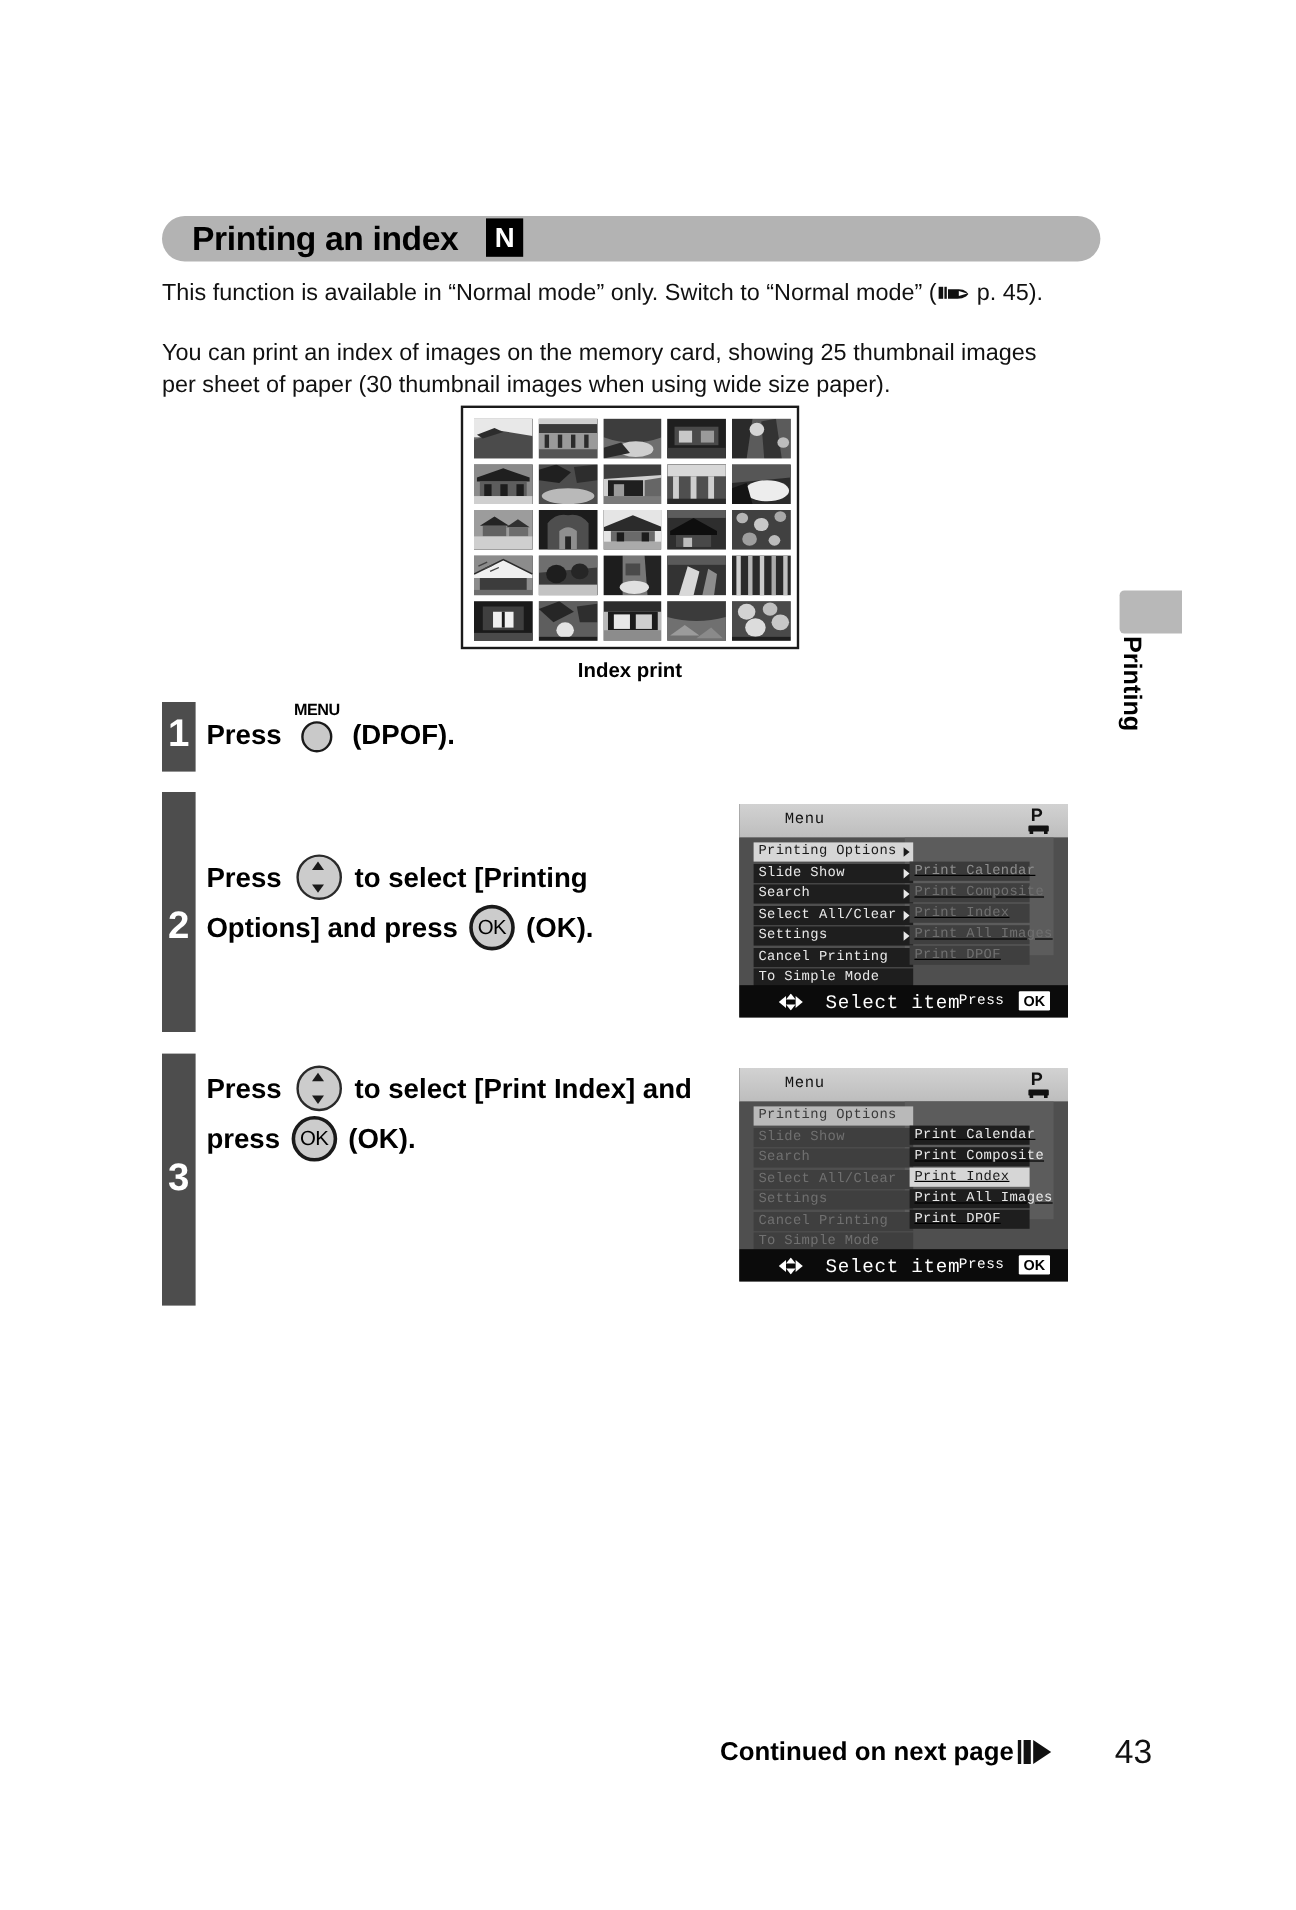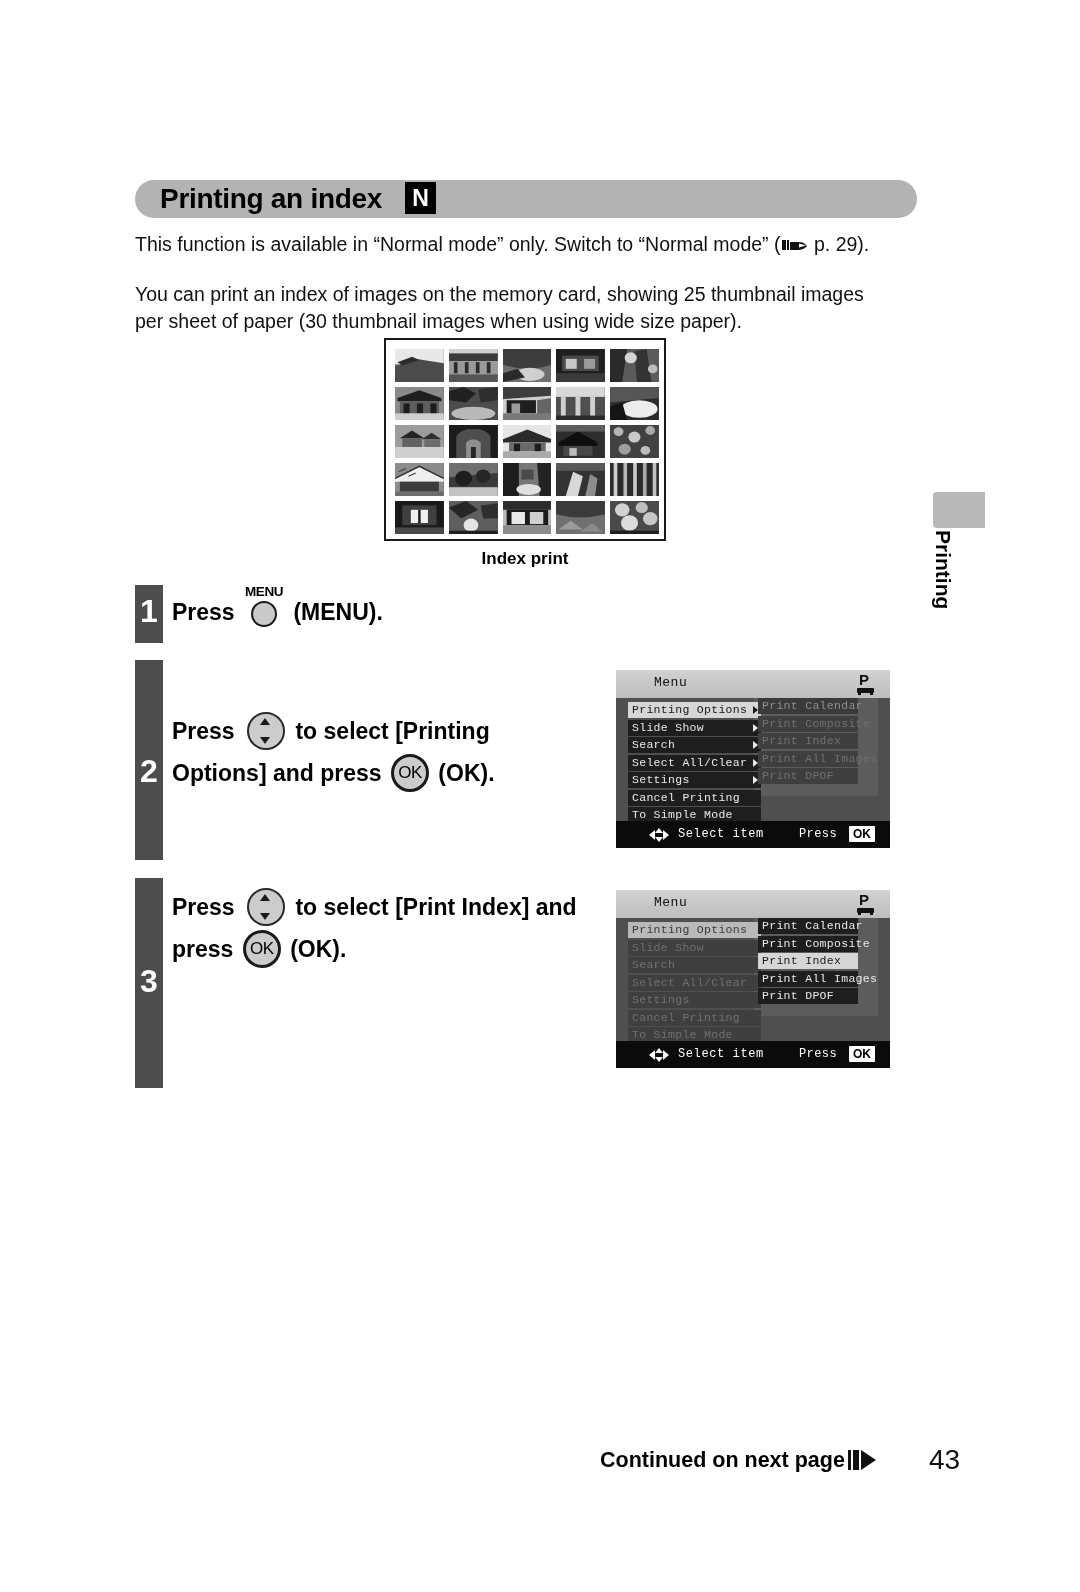--- a/index.html
+++ b/index.html
@@ -313,22 +313,23 @@
   }
   .lcd-col-left {
     position: absolute;
     left: 12px;
     top: 4px;
     width: 133px;
   }
   .lcd-col-right {
     position: absolute;
     left: 142px;
-    top: 0;
+    top: 20px;
     width: 100px;
+    text-decoration: underline;
   }
   .lcd-panel-shade {
     position: absolute;
     left: 138px;
     top: 0px;
     width: 124px;
     height: 98px;
     background: #5c5c5c;
   }
   .mi {
@@ -368,23 +369,23 @@
   }
   .lcd-foot .navglyph {
     position: absolute;
     left: 26px;
     top: 7px;
     width: 34px;
     height: 14px;
   }
   .lcd-foot .select-item {
     position: absolute;
-    left: 62px;
+    left: 72px;
     top: 6px;
-    font-size: 12px;
+    font-size: 16px;
     letter-spacing: 0.6px;
   }
   .lcd-foot .press-label {
     position: absolute;
     right: 53px;
     top: 6px;
     font-size: 12px;
     letter-spacing: 0.4px;
   }
   .lcd-foot .ok-chip {
@@ -453,21 +454,21 @@
 
 <div id="title-bar"></div>
 <div id="title-text">Printing an index</div>
 <div id="title-badge">N</div>
 
 <div class="para" id="para-normal-mode"><span>This function is available in “Normal mode” only. Switch to “Normal mode” (</span><span class="ref-hand"><svg viewBox="0 0 26 16" xmlns="http://www.w3.org/2000/svg">
         <rect x="0" y="3" width="4" height="10" fill="#111"></rect>
         <rect x="5" y="3" width="2" height="10" fill="#111"></rect>
         <path d="M8 5 L17 5 Q21 5 23 7 L25 9 L23 11 Q20 13 16 13 L8 13 Z" fill="#111"></path>
         <path d="M17 6.5 L24 8.6 L17 10.6 Z" fill="#fff"></path>
-      </svg></span><span> p. 29).</span></div>
+      </svg></span><span> p. 45).</span></div>
 
 <div class="para" id="para-desc">You can print an index of images on the memory card, showing 25 thumbnail images per sheet of paper (30 thumbnail images when using wide size paper).</div>
 
 <div id="index-figure">
   <div id="index-grid">
     <div class="thumb">
         <svg viewBox="0 0 40 30" preserveAspectRatio="none">
           <rect width="40" height="30" fill="#e8e8e8"></rect>
           <rect y="14" width="40" height="16" fill="#6a6a6a"></rect>
           <path d="M0 16 L18 9 L40 13 L40 30 L0 30 Z" fill="#4b4b4b"></path>
@@ -702,21 +703,21 @@
           <rect y="27" width="40" height="3" fill="#1f1f1f"></rect>
         </svg>
       </div>
   </div>
 </div>
 <div id="index-caption">Index print</div>
 
 <div class="step-bar" id="step-bar-1">
   <span class="num">1</span>
 </div>
-<div class="step-text" id="step-text-1"><span>Press </span><span class="btn-menu"><span class="cap">MENU</span><span class="circ"></span></span><span> (MENU).</span></div>
+<div class="step-text" id="step-text-1"><span>Press </span><span class="btn-menu"><span class="cap">MENU</span><span class="circ"></span></span><span> (DPOF).</span></div>
 
 <div class="step-bar" id="step-bar-2">
   <span class="num">2</span>
 </div>
 <div class="step-text" id="step-text-2">
   <div><span>Press </span><span class="btn-updown"><span class="circ"></span><span class="arrow-up"></span><span class="arrow-dn"></span></span><span> to select [Printing</span></div>
   <div><span>Options] and press </span><span class="btn-ok"><span class="circ"></span><span class="lbl">OK</span></span><span> (OK).</span></div>
 </div>
 
 <div class="step-bar" id="step-bar-3">

